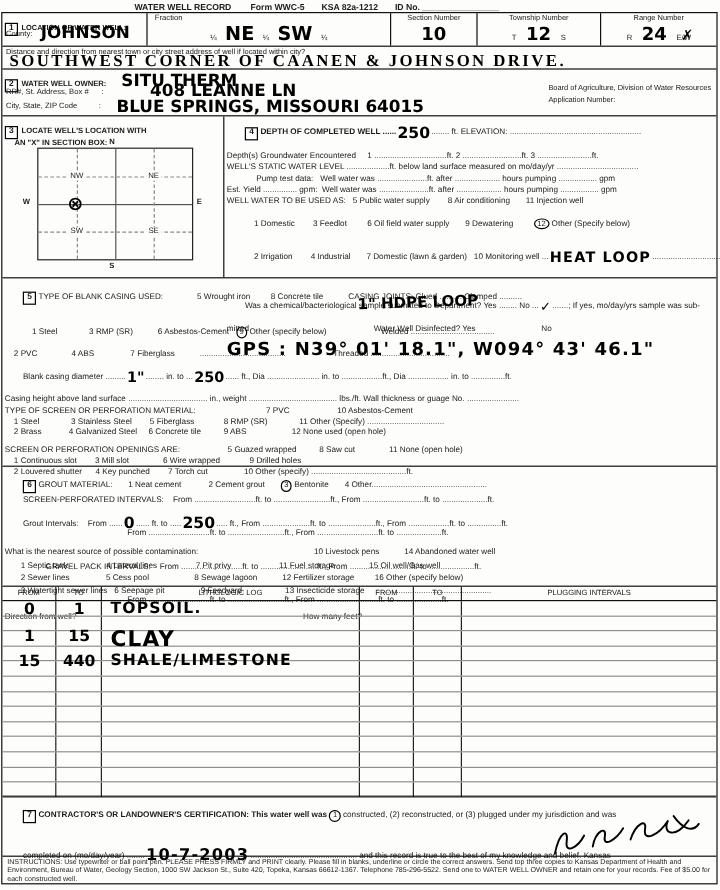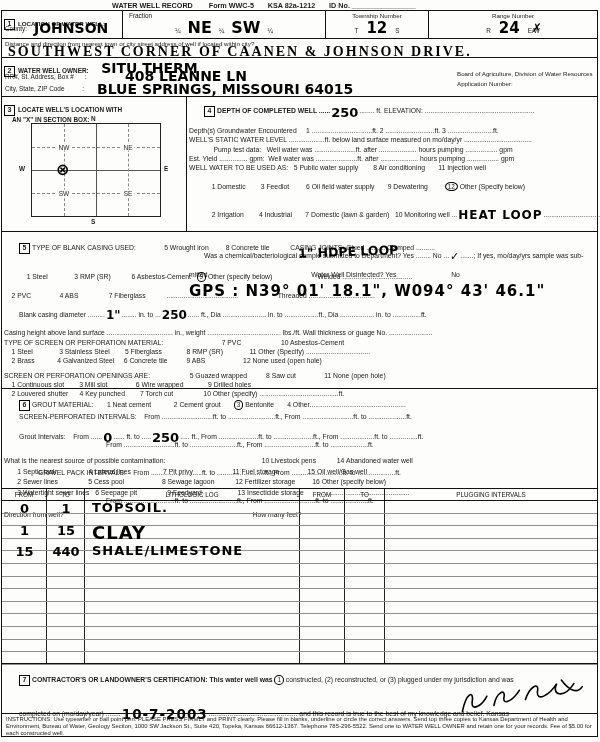--- a/index.html
+++ b/index.html
@@ -63,20 +63,26 @@
       <div class="s1cell" style="width:203px;">
         <span class="lbl abs" style="left:6px;top:1px;">Fraction</span>
         <div class="cent" style="margin-top:7px;gap:7px;">
           <span class="lbl">¼</span>
           <span class="hw" style="font-size:16px;">NE</span>
           <span class="lbl">¼</span>
           <span class="hw" style="font-size:16px;">SW</span>
           <span class="lbl">¼</span>
         </div>
       </div>
+      <div class="s1cell" style="width:72px;">
+        <div class="lbl" style="text-align:center;padding-top:1px;font-size:6.2px;">Section Number</div>
+        <div class="cent">
+            <span class="hw" style="font-size:15px;">10</span>
+          </div>
+      </div>
       <div class="s1cell" style="width:103px;">
         <div class="lbl" style="text-align:center;padding-top:1px;font-size:6.2px;">Township Number</div>
         <div class="cent" style="gap:8px;">
           <span class="lbl">T</span>
           <span class="hw" style="font-size:15px;">12</span>
           <span class="lbl">S</span>
         </div>
       </div>
       <div class="s1cell" style="flex:1;">
         <div class="lbl" style="text-align:center;padding-top:1px;font-size:6.2px;">Range Number</div>

